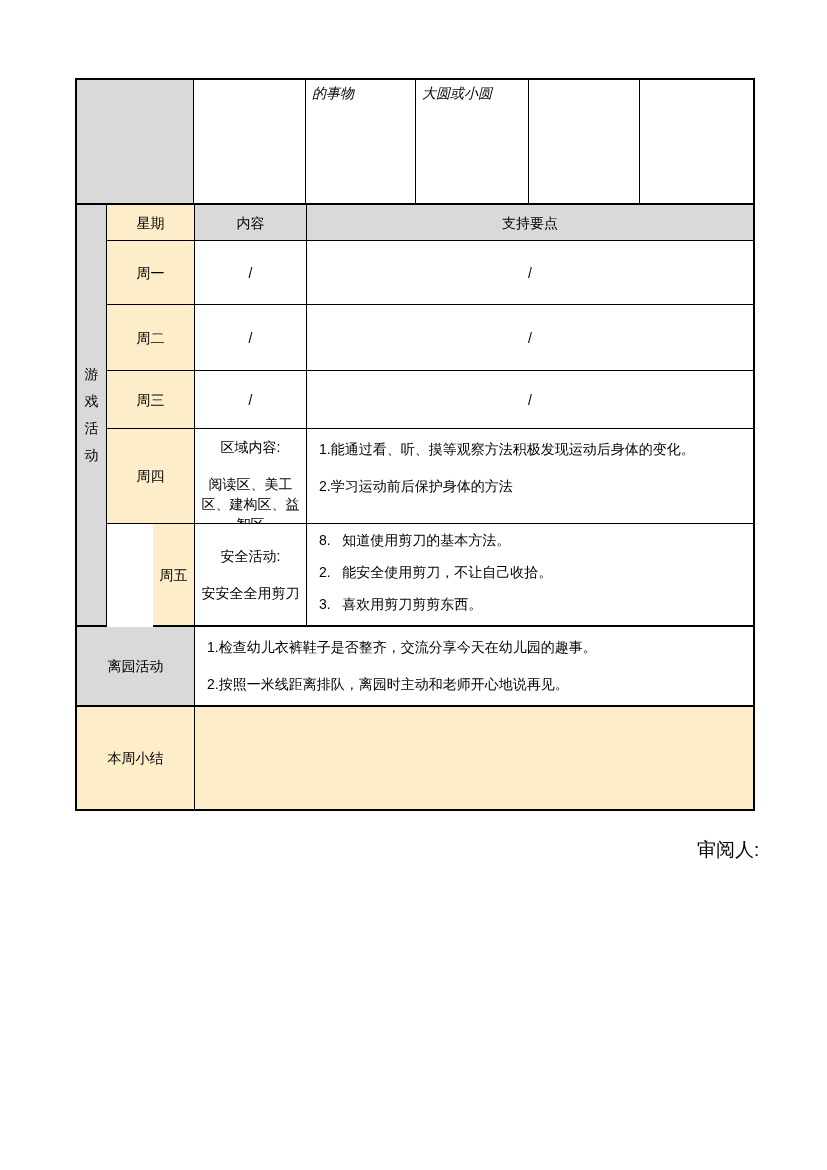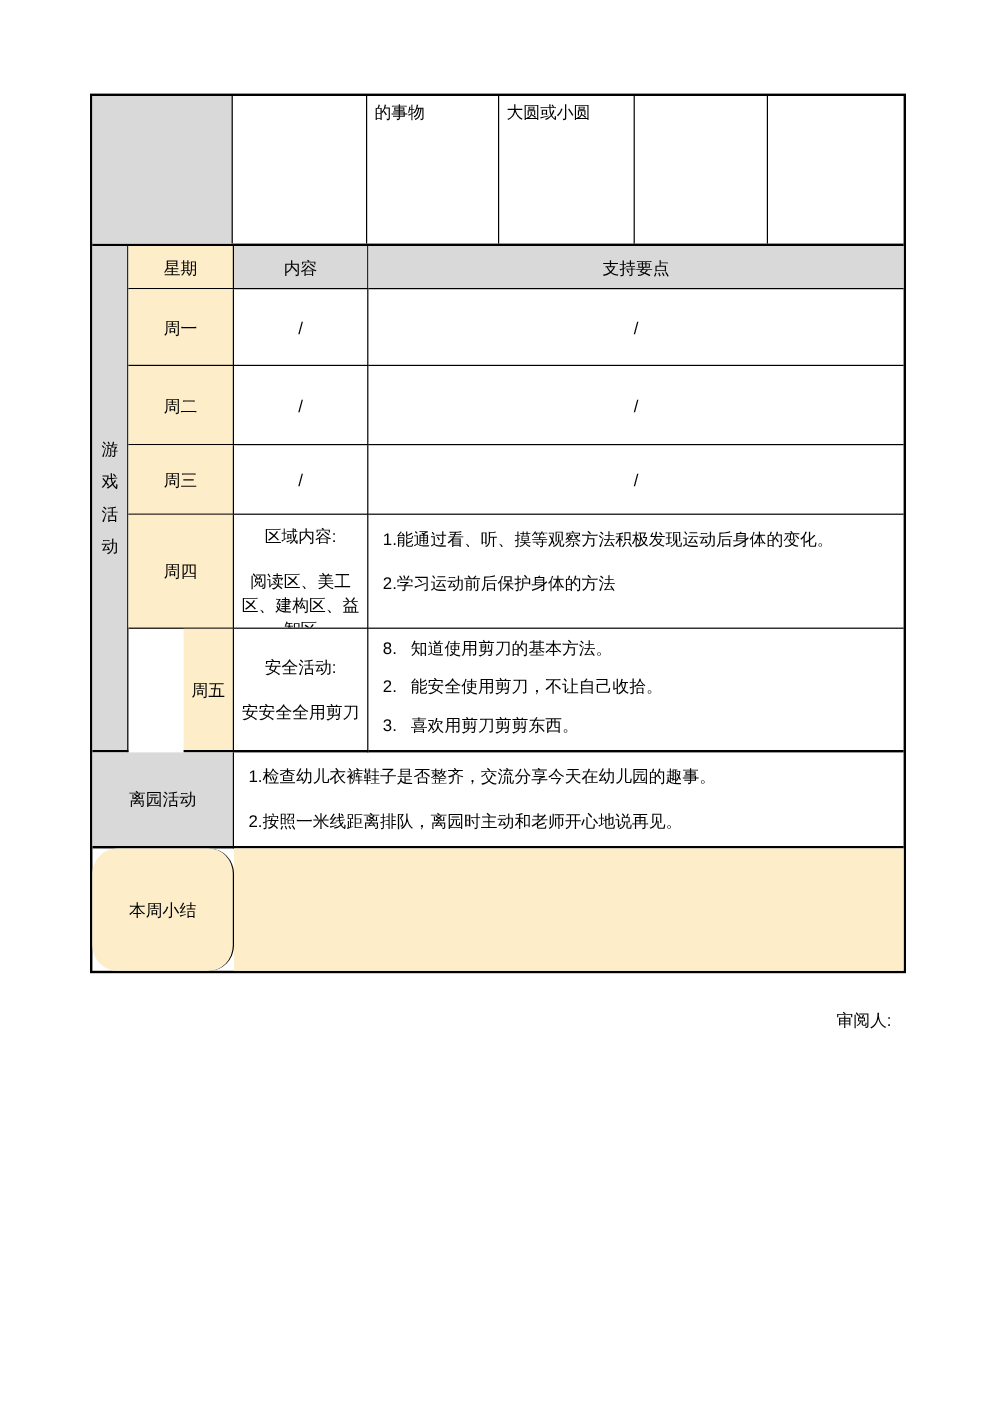--- a/index.html
+++ b/index.html
@@ -29,20 +29,21 @@
     display: grid;
     grid-template-columns: 117px 112px 110px 113px 111px 1fr;
     height: 125px;
     border-bottom: 2px solid var(--border, #000);
   }
   .carry-grid .cell {
     border-right: 1px solid var(--border, #000);
     padding: 3px 6px;
     text-align: left;
     vertical-align: top;
+    font-style: italic;
   }
   .carry-grid .cell:last-child { border-right: none; }
   .carry-grid .gray { background: var(--gray, #d9d9d9); }
   
   .main-grid {
     display: grid;
     grid-template-columns: 30px 88px 112px 1fr;
     grid-template-rows: 36px 64px 66px 58px 95px 103px 80px 102px;
   }
   .main-grid .cell {
@@ -79,21 +80,21 @@
     padding: 10px 10px 6px 12px;
     text-align: left;
   }
   .points-cell p { white-space: pre-wrap; }
   .points-cell p + p { margin-top: 17px; }
   .points-cell.loose p + p { margin-top: 12px; }
   .reviewer {
     position: absolute;
     left: 697px;
     top: 840px;
-    font-size: 14px;
+    font-size: 19px;
   }
 </style>
 </head>
 <body>
 
 <div class="page">
 
   <div class="doc-table">
 
     <div class="carry-grid">
@@ -150,21 +151,21 @@
         <p>2.   能安全使用剪刀，不让自己收拾。</p>
         <p>3.   喜欢用剪刀剪剪东西。</p>
       </div>
 
       <div class="cell center gray-bg thick-bottom" style="grid-row:7; grid-column:1 / 3;">离园活动</div>
       <div class="cell points-cell last-col thick-bottom" style="grid-row:7; grid-column:3 / 5;">
         <p>1.检查幼儿衣裤鞋子是否整齐，交流分享今天在幼儿园的趣事。</p>
         <p>2.按照一米线距离排队，离园时主动和老师开心地说再见。</p>
       </div>
 
-      <div class="cell center cream-bg no-bottom" style="grid-row:8; grid-column:1 / 3;border-radius:21px;">本周小结</div>
+      <div class="cell center cream-bg no-bottom" style="grid-row:8; grid-column:1 / 3;">本周小结</div>
       <div class="cell points-cell cream-bg last-col no-bottom" style="grid-row:8; grid-column:3 / 5;"></div>
 
     </div>
   </div>
 
   <div class="reviewer">审阅人:</div>
 
 </div>
 
 </body></html>

